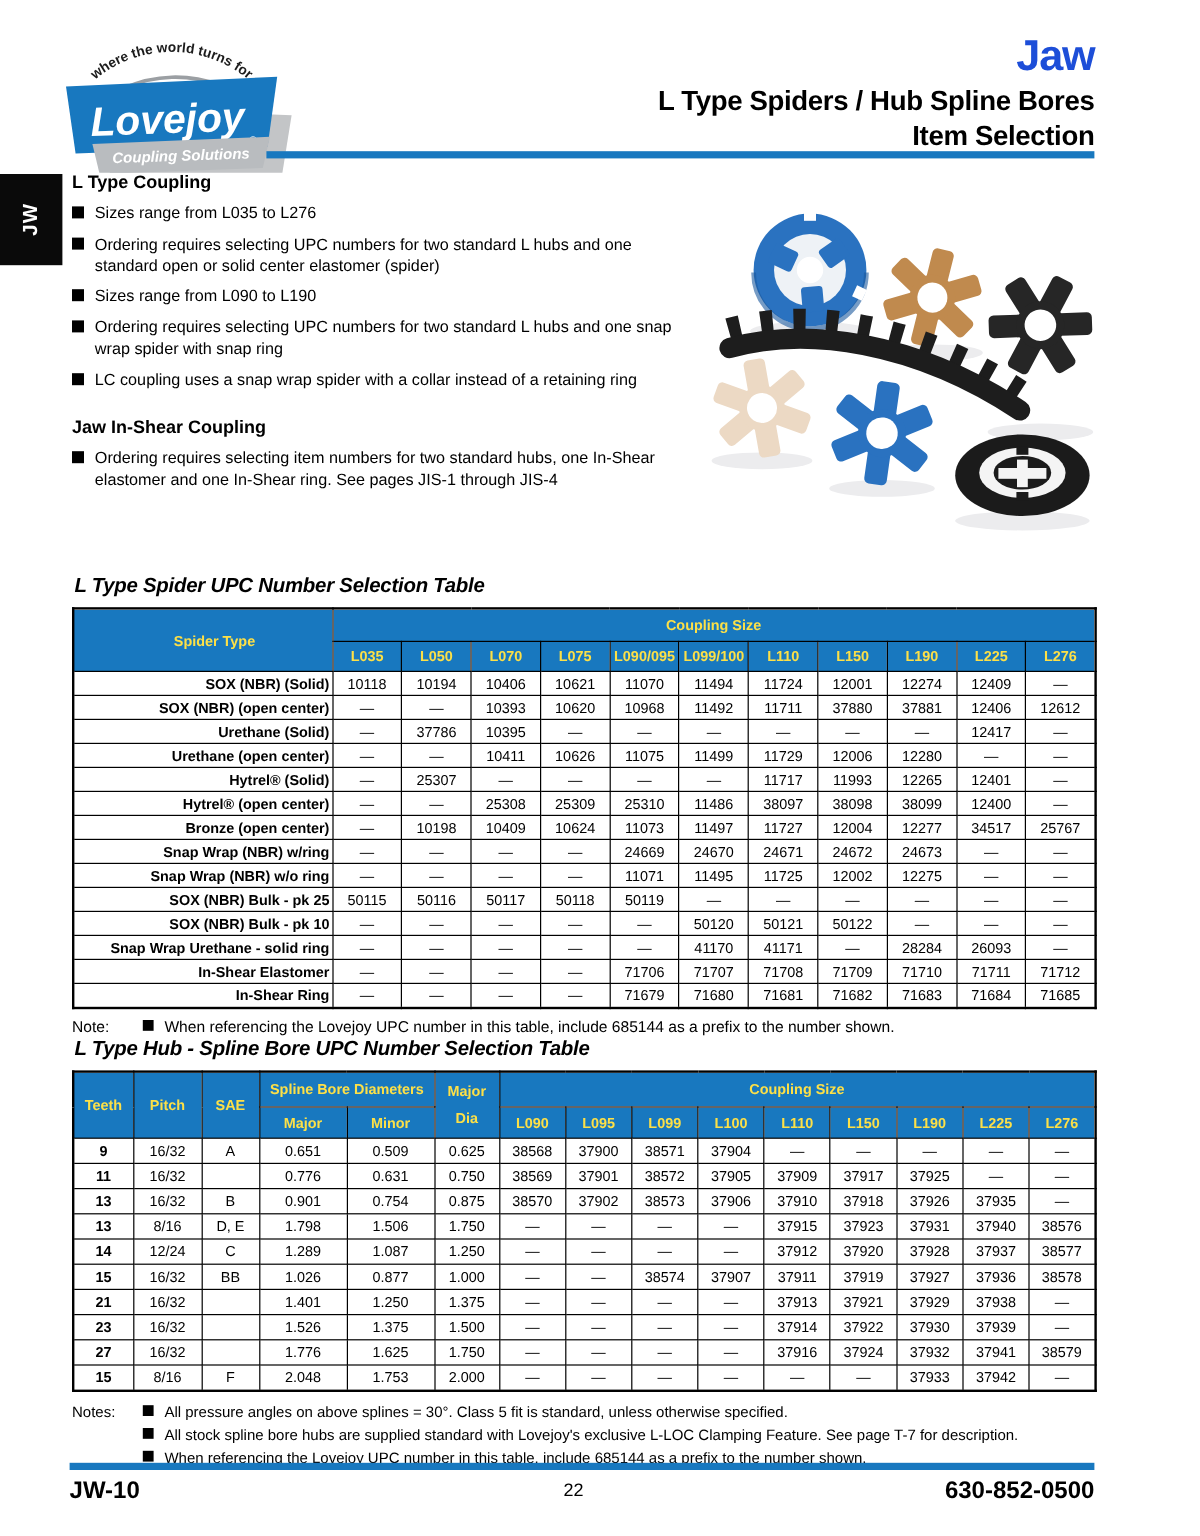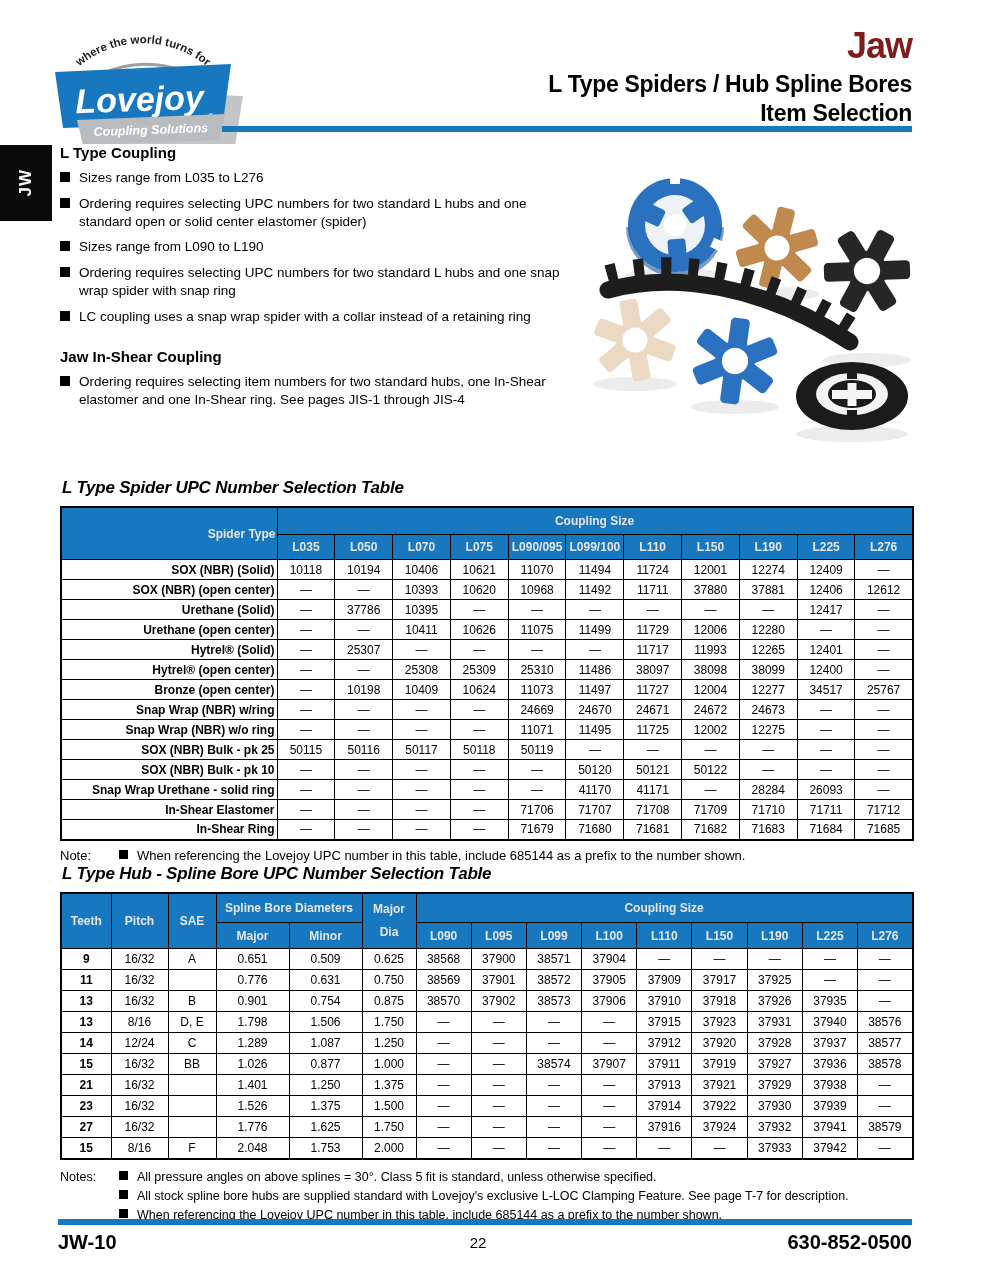--- a/index.html
+++ b/index.html
@@ -2,21 +2,21 @@
 <html><head>
 <meta charset="utf-8">
 <style>
   html,body{margin:0;padding:0;background:#fff;}
   .page{position:relative;width:1000px;height:1280px;background:#fff;overflow:hidden;
         font-family:"Liberation Sans",sans-serif;color:#000;}
 
   
   .logo-wrap{position:absolute;left:45px;top:26px;width:200px;height:118px;}
   .mast-right{position:absolute;right:88px;top:28px;text-align:right;}
-  .jaw-title{font-size:36px;font-weight:bold;color:#7f1d1d;line-height:1;margin-bottom:6px;letter-spacing:-1px;}
+  .jaw-title{font-size:36px;font-weight:bold;color:#1d4ed8;line-height:1;margin-bottom:6px;letter-spacing:-1px;}
   .main-title{font-size:23px;font-weight:bold;line-height:1.28;letter-spacing:-0.3px;}
   .sub-title{font-size:23px;font-weight:bold;line-height:1.28;letter-spacing:-0.3px;}
   .header-rule{position:absolute;left:222px;top:126px;width:690px;height:6px;background:#1878bf;}
 
   
   .jw-tab{position:absolute;left:0;top:145px;width:52px;height:76px;background:#0a0a0a;
           display:flex;align-items:center;justify-content:center;}
   .jw-tab span{writing-mode:vertical-rl;transform:rotate(180deg);color:#fff;font-weight:bold;
                font-size:17px;letter-spacing:1px;}
 
@@ -31,21 +31,21 @@
   
   .photo{position:absolute;left:572px;top:148px;width:428px;height:334px;}
 
   
   .tbl-sec{position:absolute;left:60px;width:852px;}
   .t1{top:478px;}
   .t2{top:864px;}
   .tbl-title{font-style:italic;font-weight:bold;font-size:17px;margin:0 0 8px 2px;letter-spacing:-0.2px;}
   table{border-collapse:collapse;table-layout:fixed;width:852px;border:2px solid #000;}
   th,td{border:1px solid #000;overflow:hidden;white-space:nowrap;}
-  thead th{background:#1878bf;color:#e5e5e5;font-size:12px;font-weight:bold;padding:2px 1px;}
+  thead th{background:#1878bf;color:#fde047;font-size:12px;font-weight:bold;padding:2px 1px;}
   .t1 thead tr:first-child th{height:22px;}
   .t1 thead tr:last-child th{height:20px;}
   .t1 tbody tr{height:20px;}
   tbody th,tbody td{font-size:12px;padding:1px 2px;text-align:center;}
   tbody th.rowlabel{text-align:right;padding-left:24px;font-weight:bold;}
   .t2 thead tr:first-child th{height:24px;}
   .t2 thead tr:last-child th{height:21px;}
   .t2 tbody tr{height:21px;}
   .t2 tbody th{font-weight:bold;}
   th.twoline{line-height:1.9;}
@@ -183,21 +183,21 @@
 
   <section class="tbl-sec t1">
     <h2 class="tbl-title">L Type Spider UPC Number Selection Table</h2>
     <table>
       <colgroup>
         <col style="width:216px">
         <col span="11" style="width:57.8px">
       </colgroup>
       <thead>
         <tr>
-          <th rowspan="2" style="text-align:right;padding-left:20px;">Spider Type</th>
+          <th rowspan="2" style="text-align:center;padding-left:20px;">Spider Type</th>
           <th colspan="11">Coupling Size</th>
         </tr>
         <tr id="t1cols">
             <th>L035</th>
             <th>L050</th>
             <th>L070</th>
             <th>L075</th>
             <th>L090/095</th>
             <th>L099/100</th>
             <th>L110</th>

